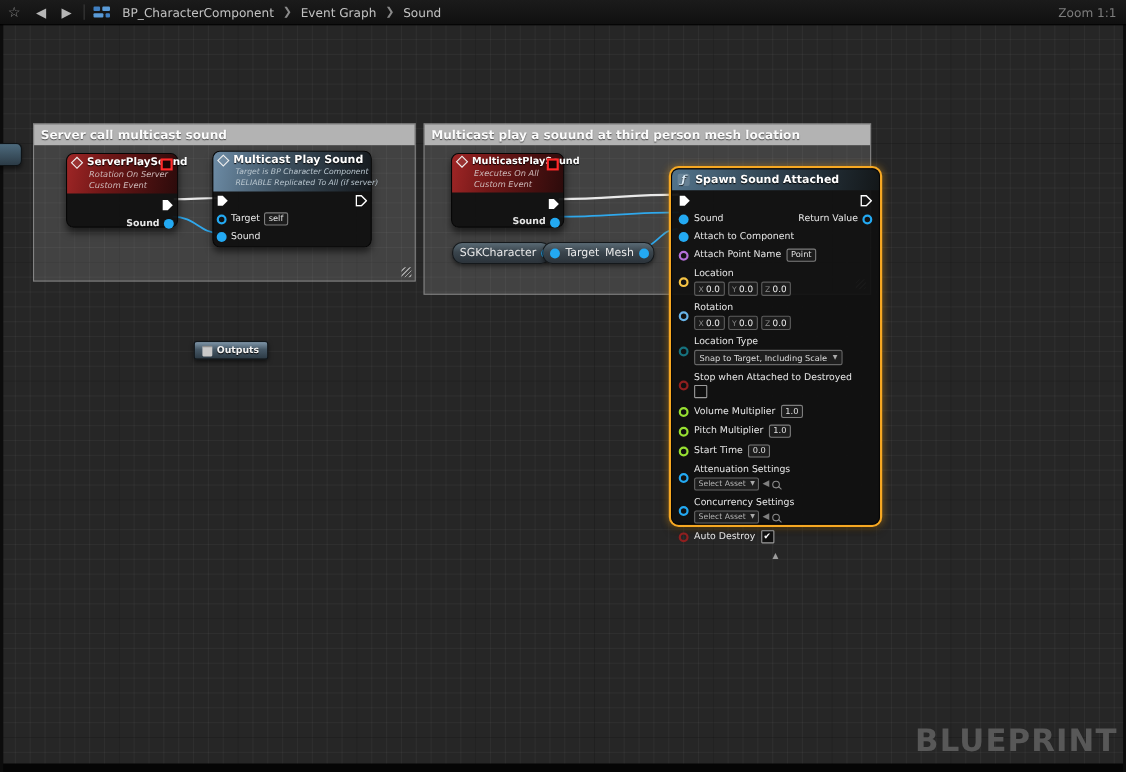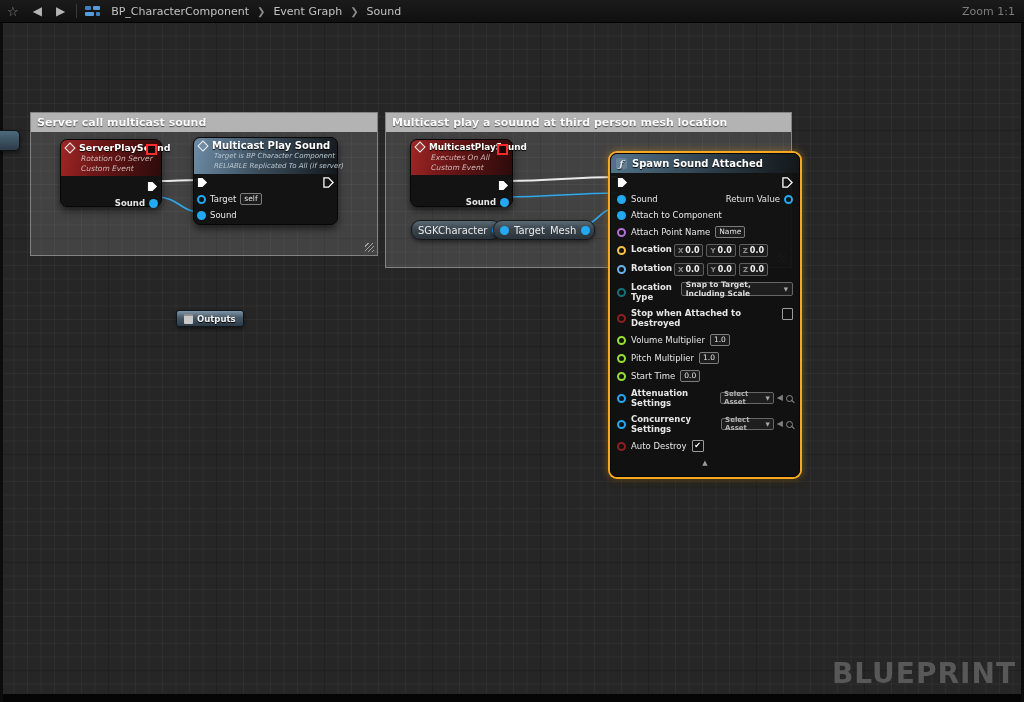--- a/index.html
+++ b/index.html
@@ -96,21 +96,21 @@
   .outputs-icon{width:9px;height:8px;background:#c9c9c9;border-radius:1px;border-top:2px solid #8f8f8f;flex:0 0 auto;}
   .partial-node{position:absolute;z-index:4;border-radius:5px;border:1px solid #0e1316;
     background:linear-gradient(180deg,#4c6a7d,#2c3b46);box-shadow:0 2px 4px rgba(0,0,0,.5);}
 
   
   #spawn-node{z-index:5;width:188px;box-shadow:0 0 0 2px #f7a822,0 0 7px 3px rgba(247,168,34,.35),0 4px 8px rgba(0,0,0,.6);}
   #spawn-node .node-header{height:14px;display:flex;align-items:center;}
   .srow{display:flex;align-items:center;gap:5px;padding:0 6px;margin-top:6px;font-size:8.5px;}
   .srow.first{margin-top:4px;}
   .srow .right{margin-left:auto;display:flex;align-items:center;gap:4px;}
-  .substack{display:flex;gap:2px;font-weight:bold;}
+  .substack{display:flex;flex-direction:column;gap:2px;}
   .subrow{display:flex;align-items:center;gap:3px;}
   .adv-arrow{text-align:center;color:#9c9c9c;font-size:7px;margin-top:7px;}
   .adv-arrow::after{content:"▲";}
 
   #watermark{position:absolute;right:8px;bottom:12px;z-index:1;font-size:28px;font-weight:bold;
     color:#585858;letter-spacing:1px;}
 </style>
 </head>
 <body>
 
@@ -284,21 +284,21 @@
       </div>
 
       <div class="srow">
         <span class="pc" style="background:#23a9f2;"></span>
         <span>Attach to Component</span>
       </div>
 
       <div class="srow">
         <span class="pc hollow" style="border-color:#b46fd8;"></span>
         <span>Attach Point Name</span>
-        <span class="chip">Name</span>
+        <span class="chip">Point</span>
       </div>
 
       <div class="srow">
         <span class="pc hollow" style="border-color:#f6c445;"></span>
         <span class="substack">
           <span>Location</span>
           <span class="subrow">
             <span class="vec-box">
                 <span class="vec-axis">X</span>
                 <span>0.0</span>

